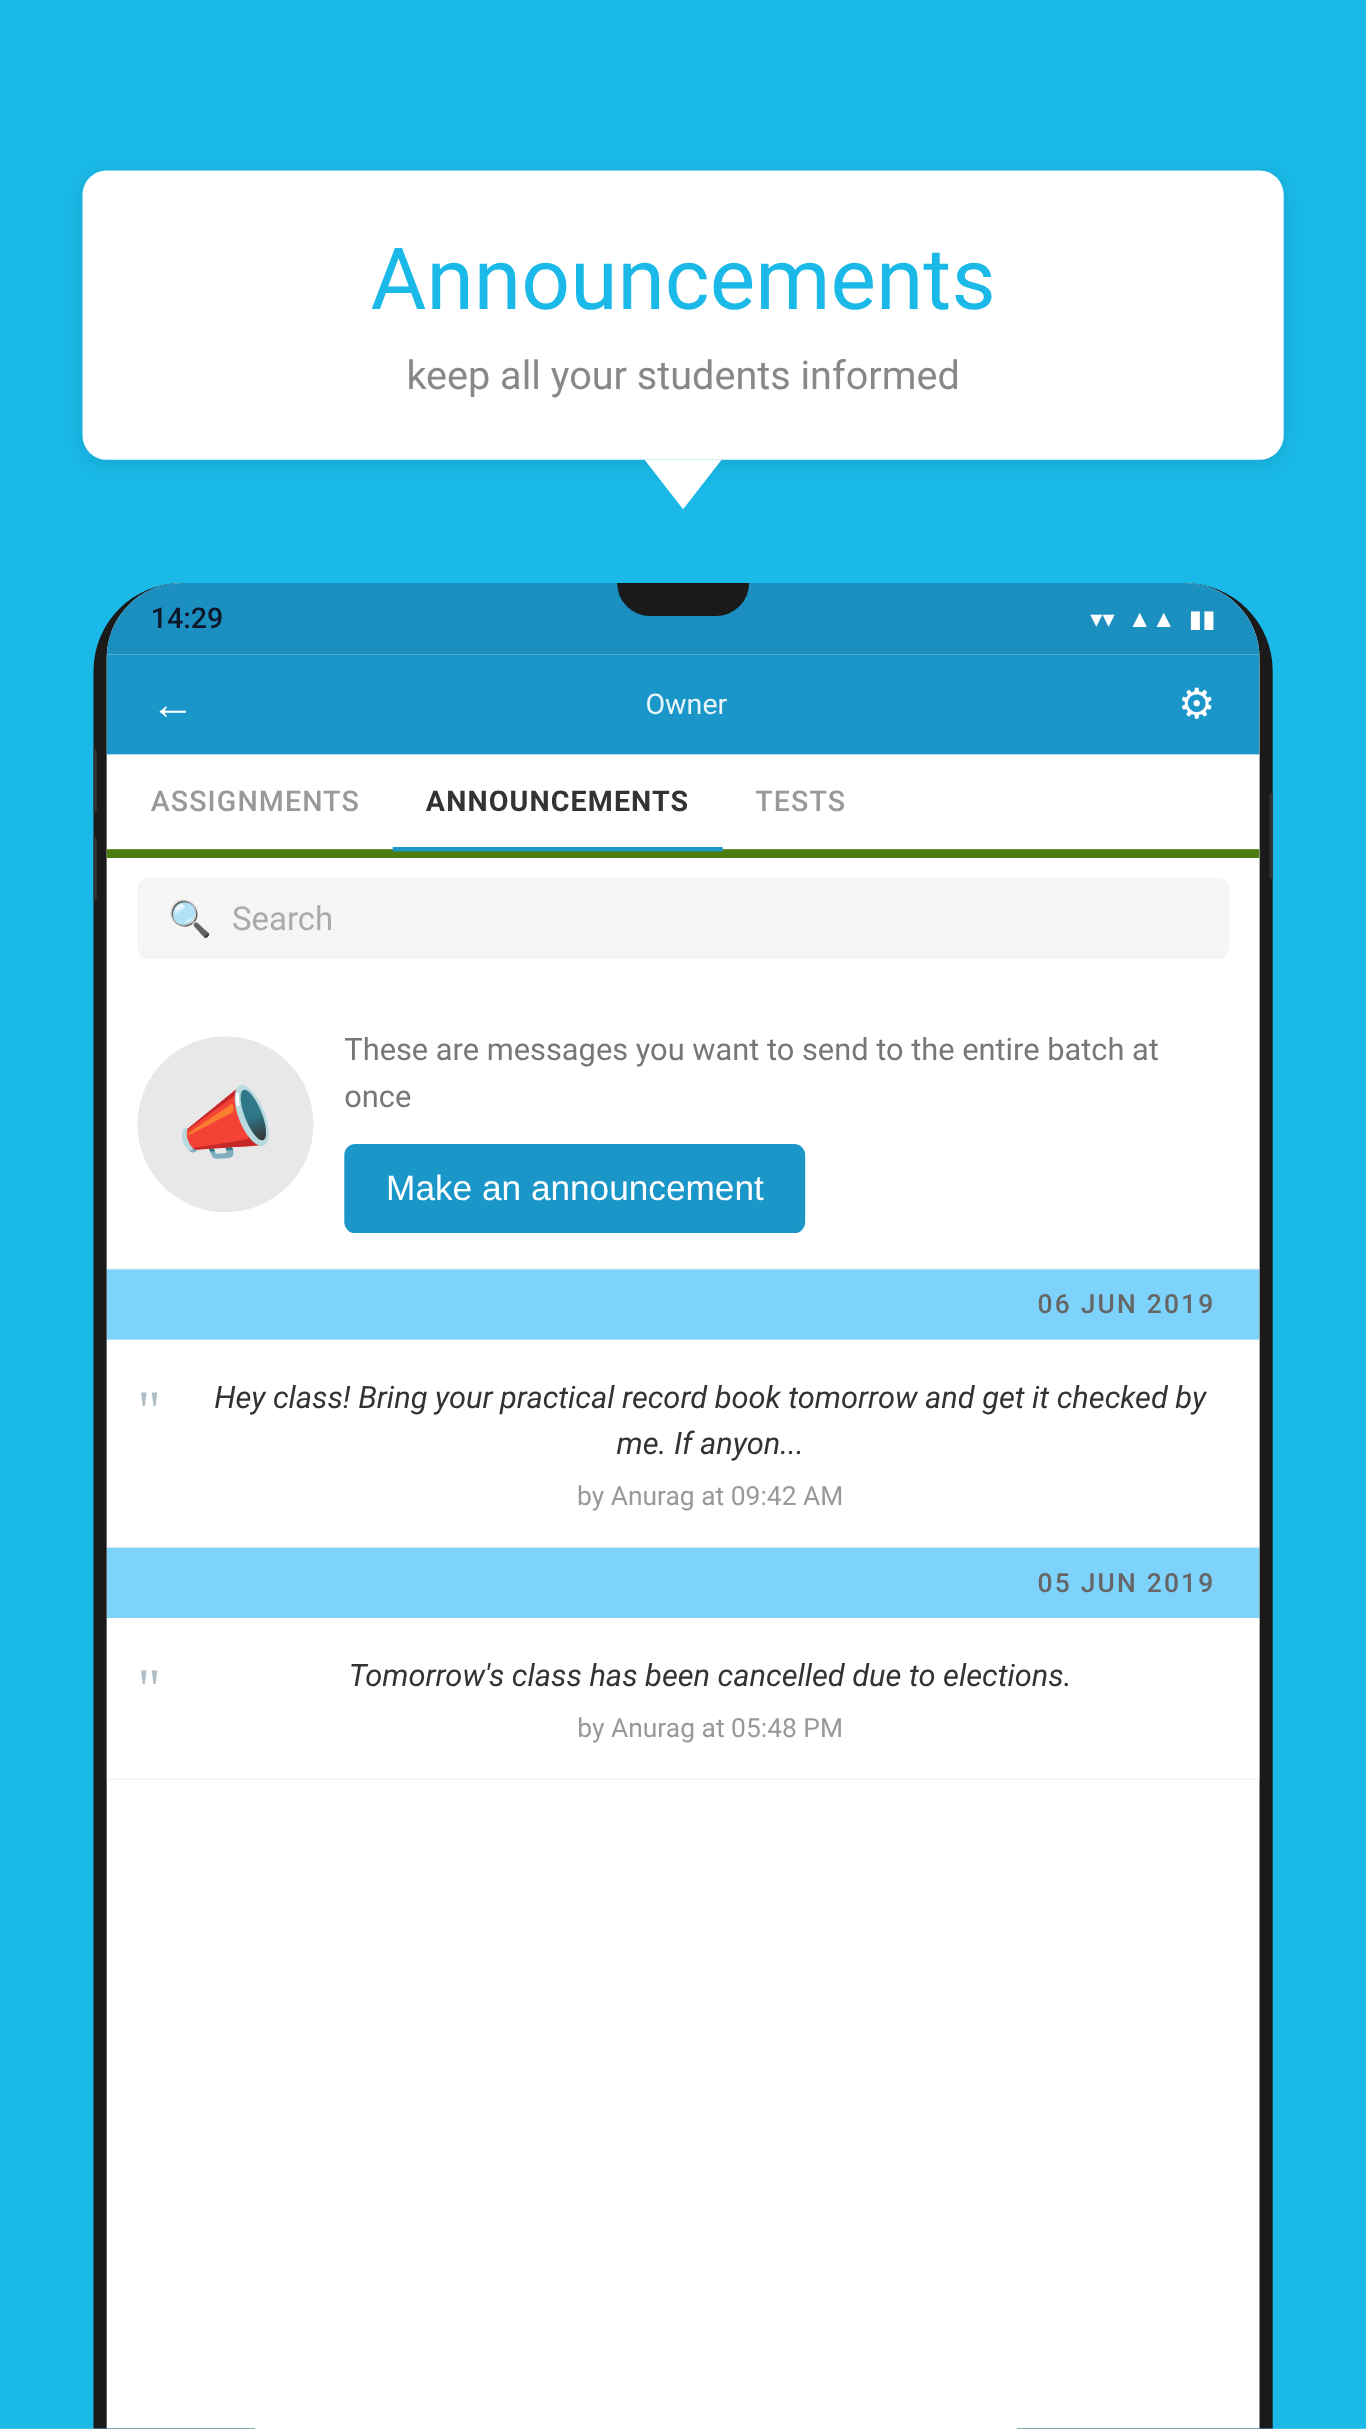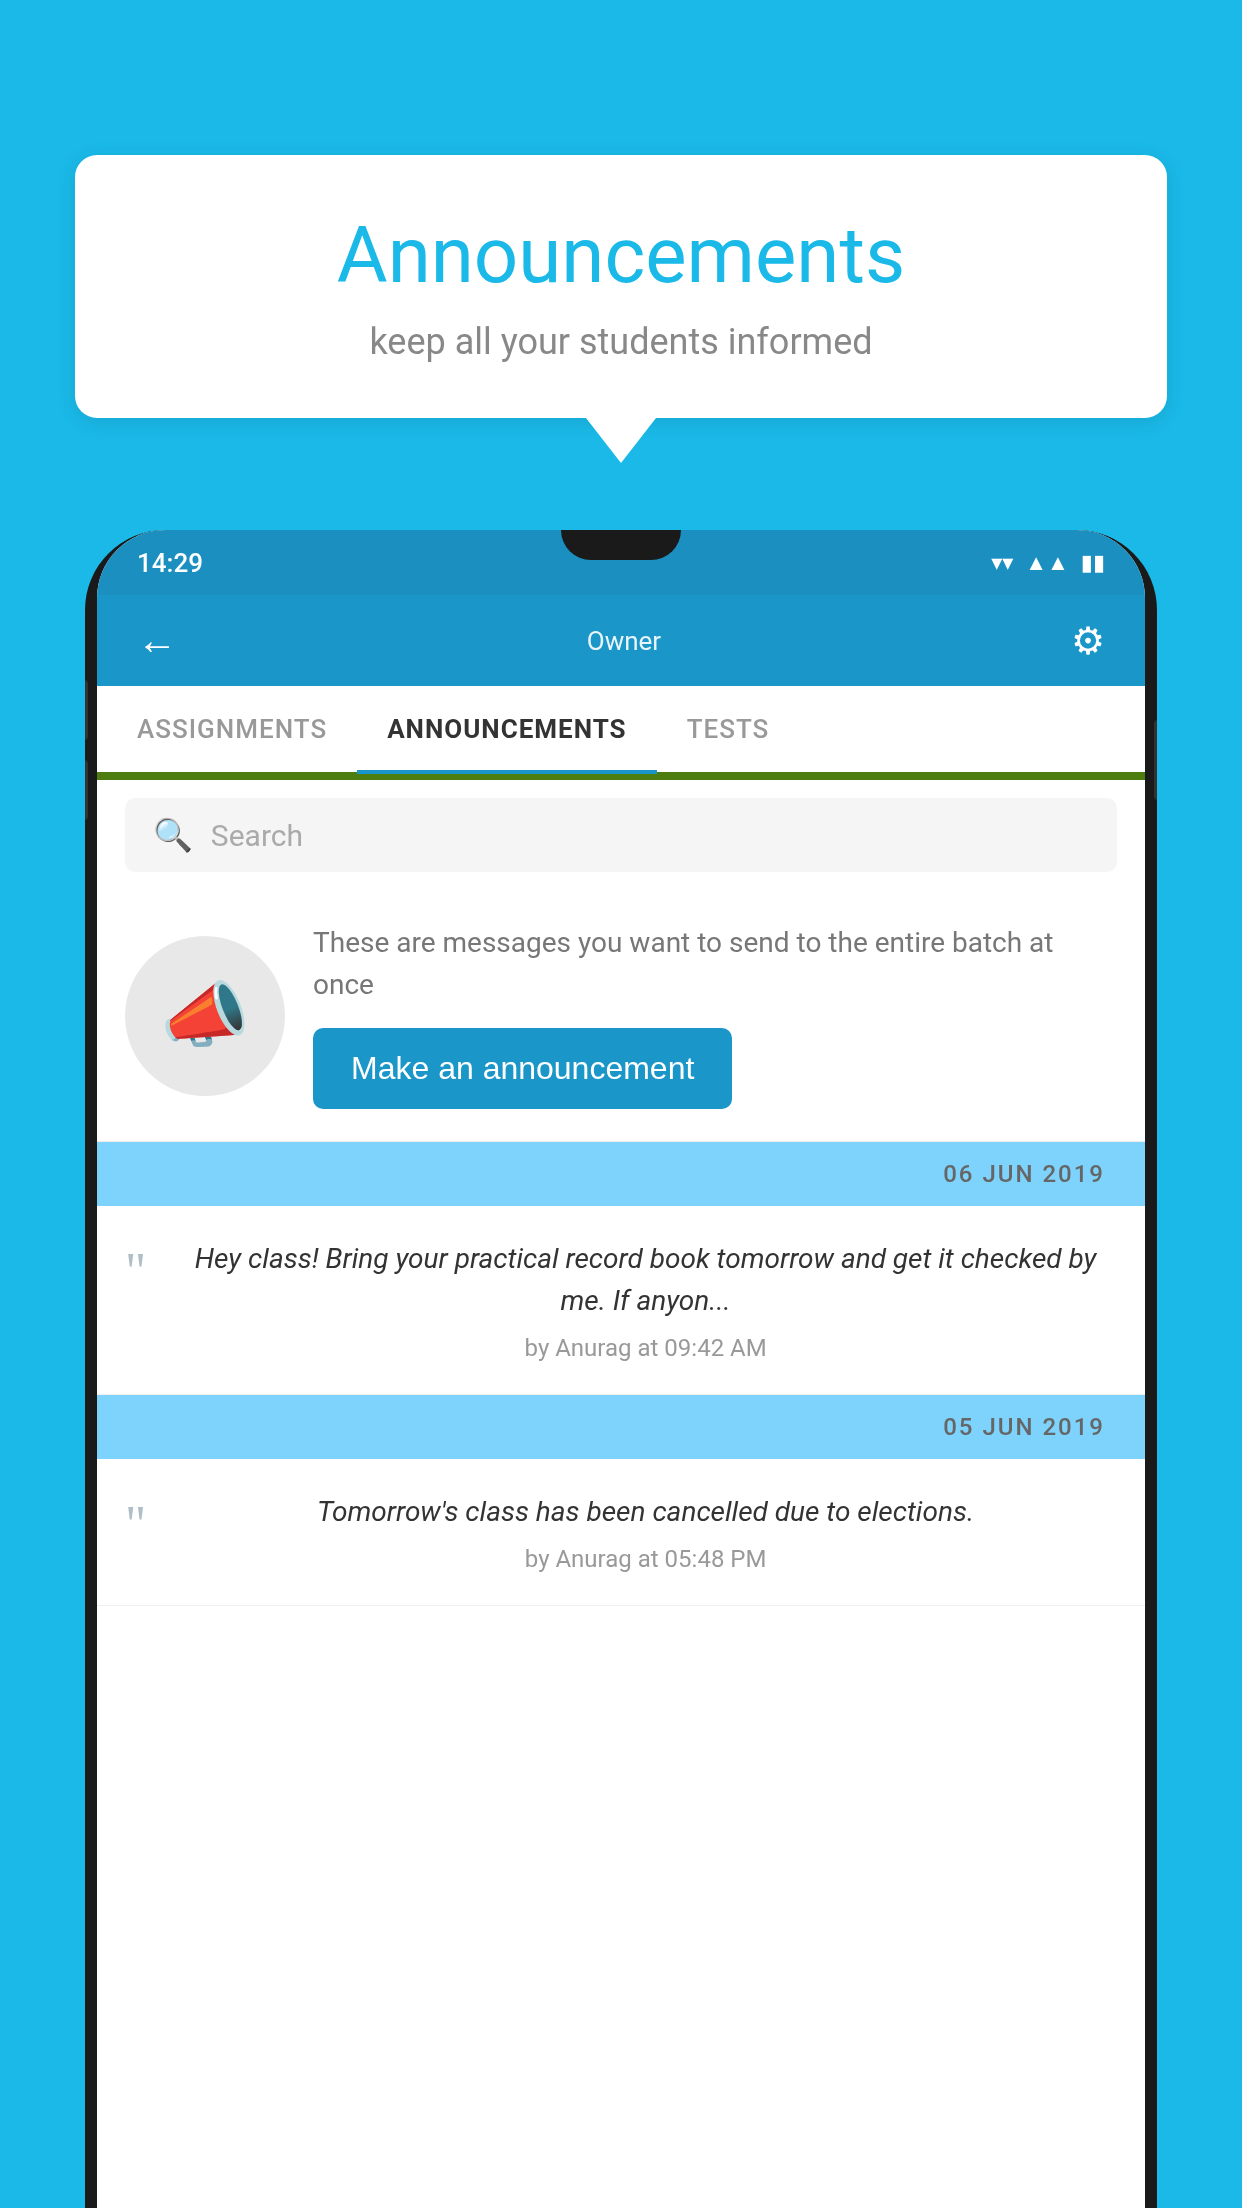--- a/index.html
+++ b/index.html
@@ -95,21 +95,21 @@
       top: 0;
       left: 50%;
       transform: translateX(-50%);
       width: 120px;
       height: 30px;
       background: #1a1a1a;
       border-radius: 0 0 30px 30px;
     }
 
     .status-time {
-      color: #ffffff;
+      color: #0f172a;
       font-size: 26px;
       font-weight: 500;
     }
 
     .status-icons {
       display: flex;
       align-items: center;
       gap: 12px;
     }
 
@@ -233,20 +233,21 @@
       justify-content: center;
     }
 
     .megaphone-icon {
       font-size: 72px;
       color: #607d8b;
     }
 
     .promo-content {
       flex: 1;
+      margin-top: 12px;
     }
 
     .promo-text {
       color: #777;
       font-size: 28px;
       line-height: 1.5;
       margin-bottom: 22px;
     }
 
     .make-announcement-btn {

